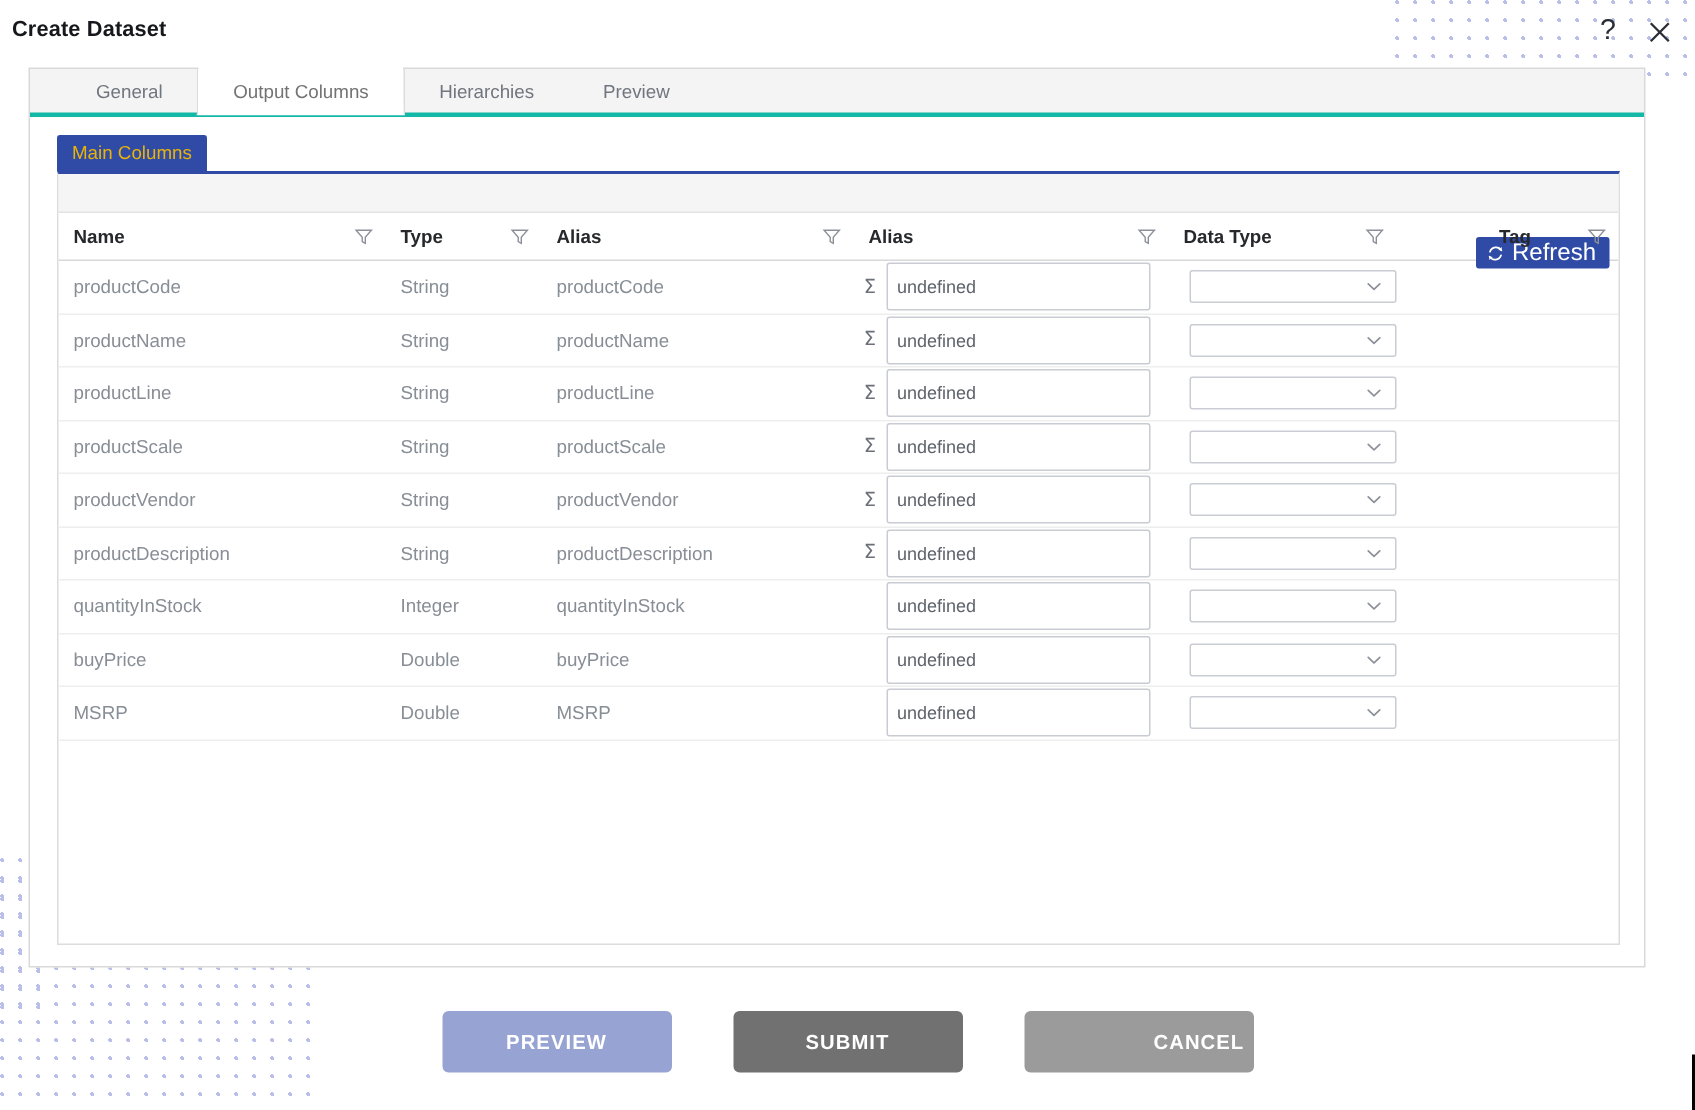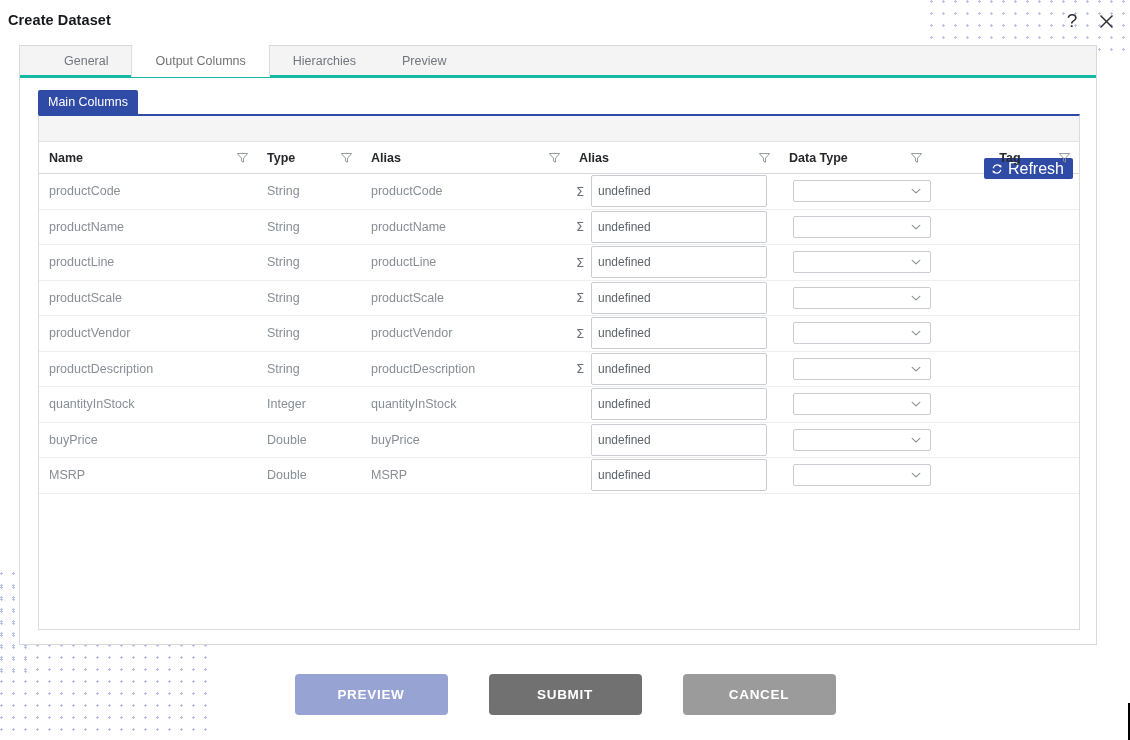--- a/index.html
+++ b/index.html
@@ -139,21 +139,21 @@
     position: relative;
     height: 24px;
   }
   #subtab-main-columns {
     display: inline-flex;
     align-items: center;
     justify-content: center;
     height: 24px;
     padding: 0 10px;
     background: #2f4ba6;
-    color: #ffffff;
+    color: #eab308;
     font-size: 12.5px;
     border-radius: 2px 2px 0 0;
     cursor: pointer;
     white-space: nowrap;
   }
 
   
   #grid-container {
     position: relative;
     margin-top: 0px;
@@ -320,21 +320,21 @@
     border-radius: 4px;
     color: #ffffff;
     font-size: 13.5px;
     font-weight: bold;
     letter-spacing: 0.7px;
     cursor: pointer;
     font-family: "Liberation Sans", sans-serif;
   }
   #preview-button { background: #97a3d3; }
   #submit-button  { background: #717171; }
-  #cancel-button  { background: #9b9b9b; }
+  #cancel-button  { background: #9b9b9b; text-align: right; }
 </style>
 </head>
 <body>
 
 <div class="dots" id="dots-top-right"></div>
 <div class="dots" id="dots-bottom-left"></div>
 <div class="dots" id="dots-left-strip"></div>
 
 <div id="window-title">Create Dataset</div>
 

